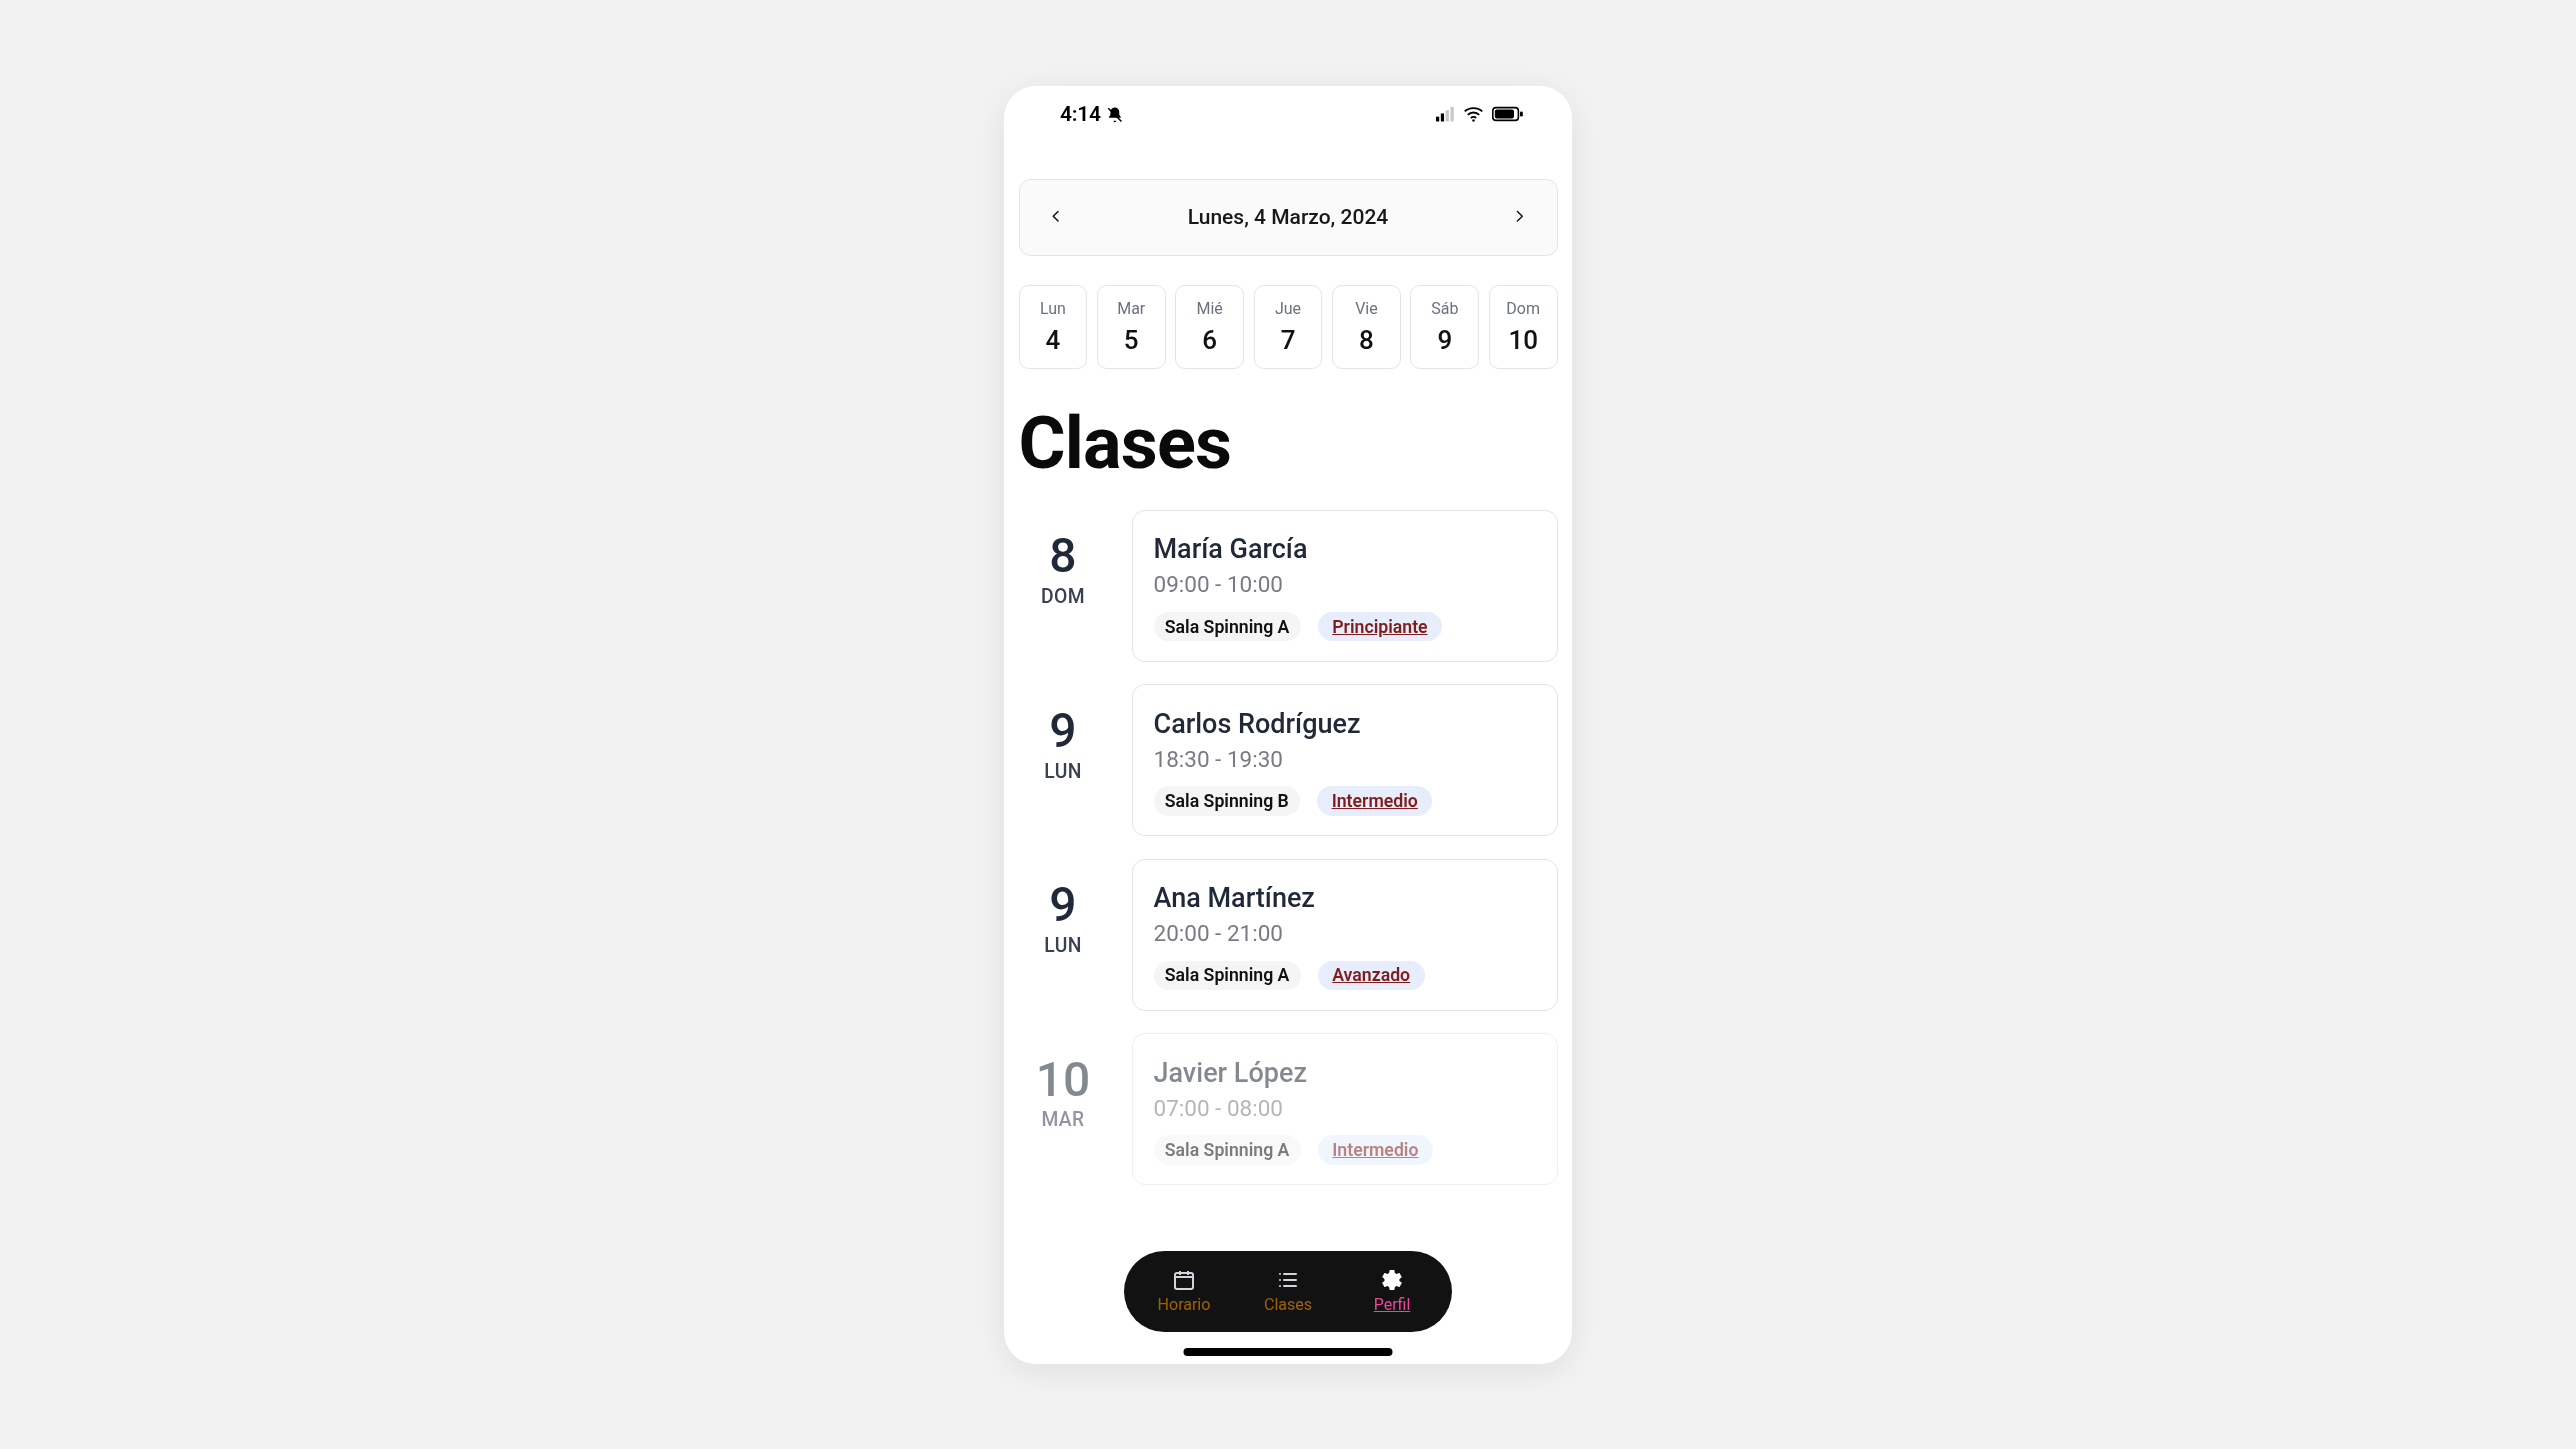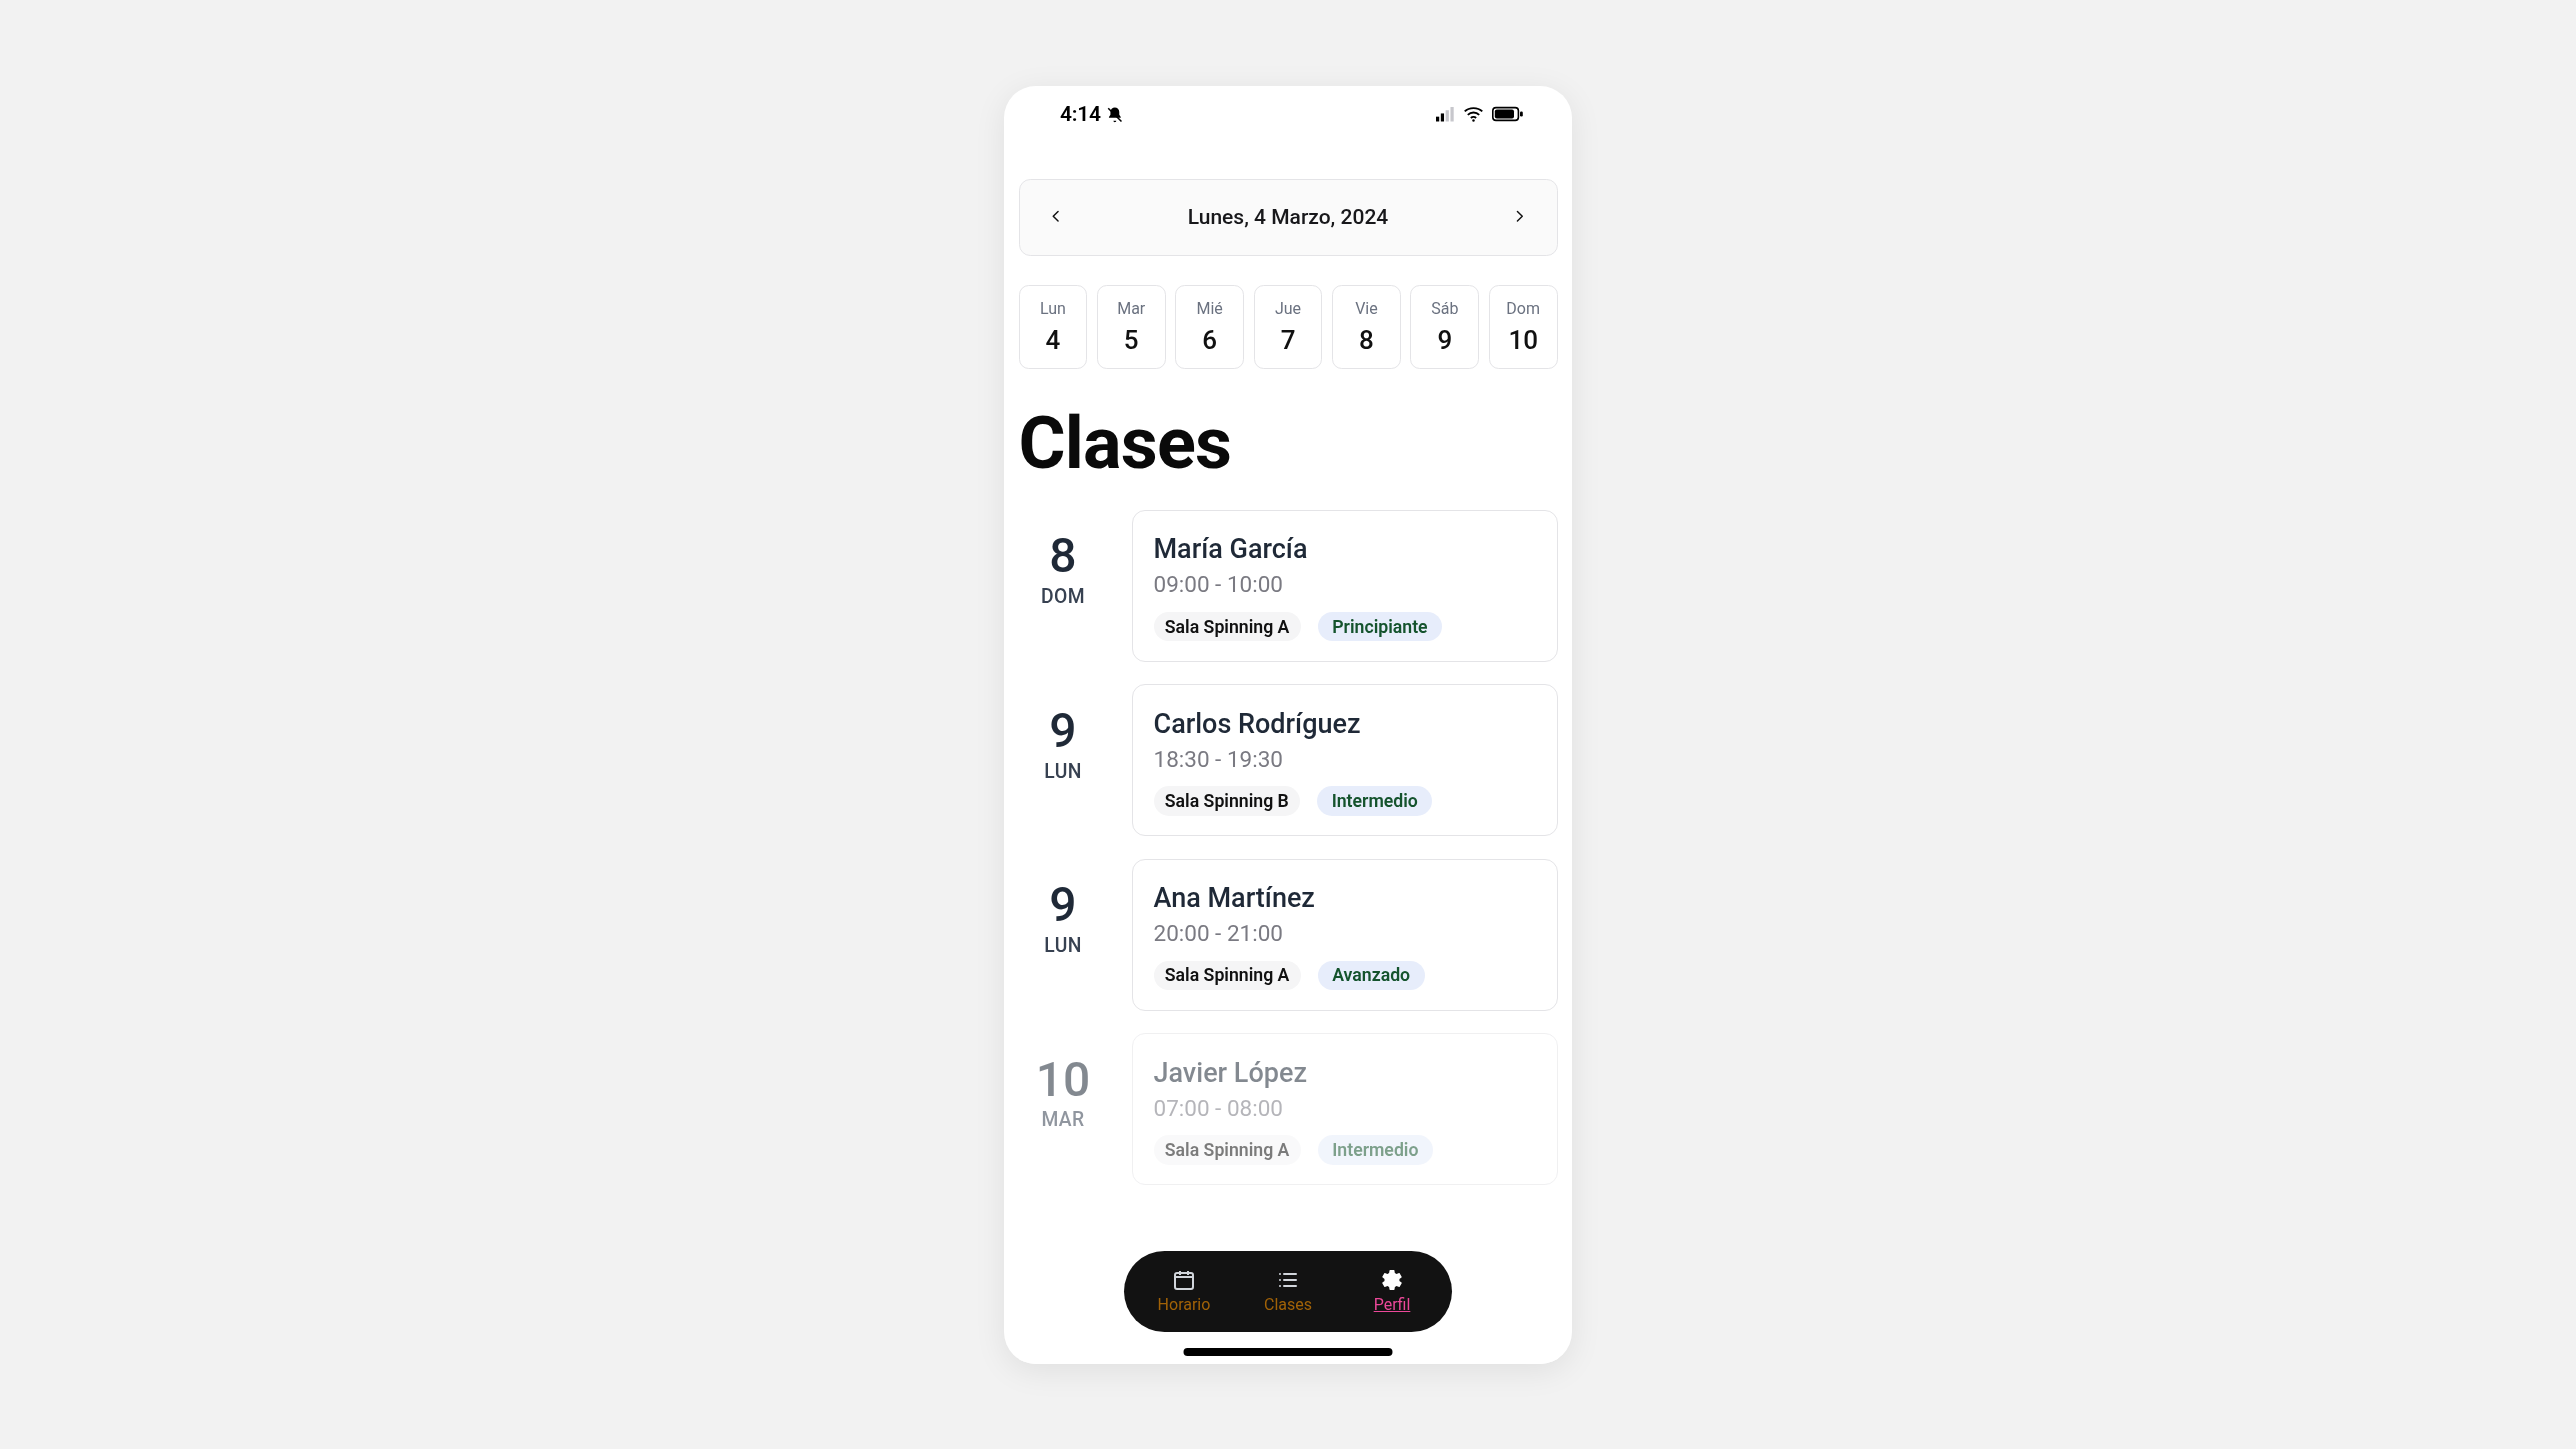--- a/index.html
+++ b/index.html
@@ -190,24 +190,25 @@
     font-size: 17.7px;
     font-weight: 600;
     color: #111;
     padding: 4.8px 11.3px;
     border-radius: 804px;
     background: #f5f5f6;
   }
   .tag-level {
     font-size: 17.7px;
     font-weight: 600;
-    color: #14532d;
+    color: #7f1d1d;
     padding: 4.8px 14.5px;
     border-radius: 804px;
     background: #e7edfb;
+    text-decoration: underline;
   }
 
   
   .fade {
     position: absolute;
     left: 0; right: 0;
     height: 177px;
     pointer-events: none;
     background: linear-gradient(to bottom, rgba(255,255,255,0), #ffffff 70%);
   }

